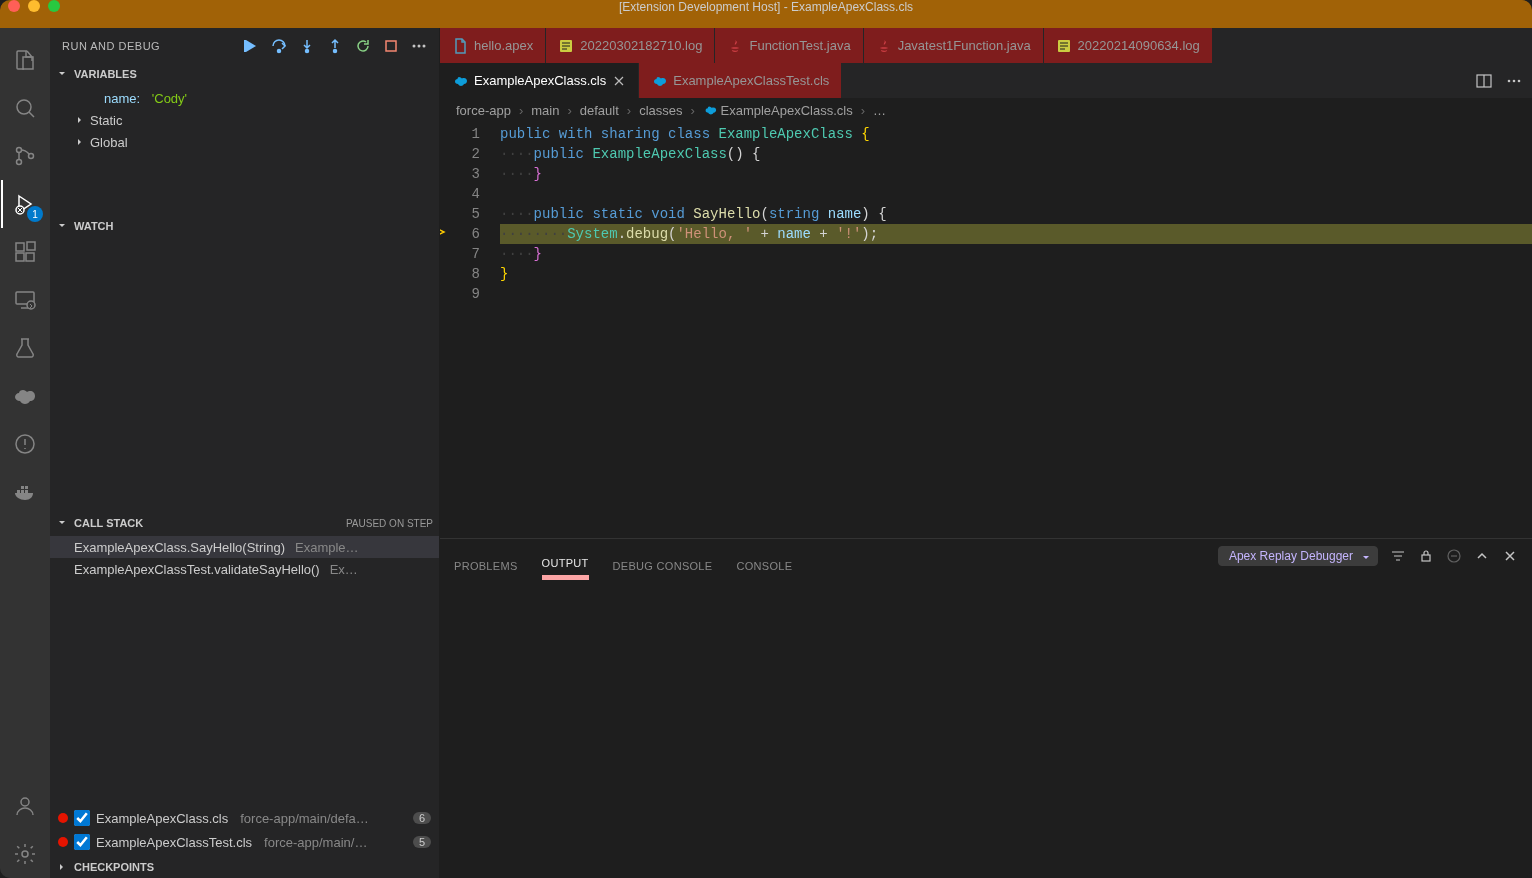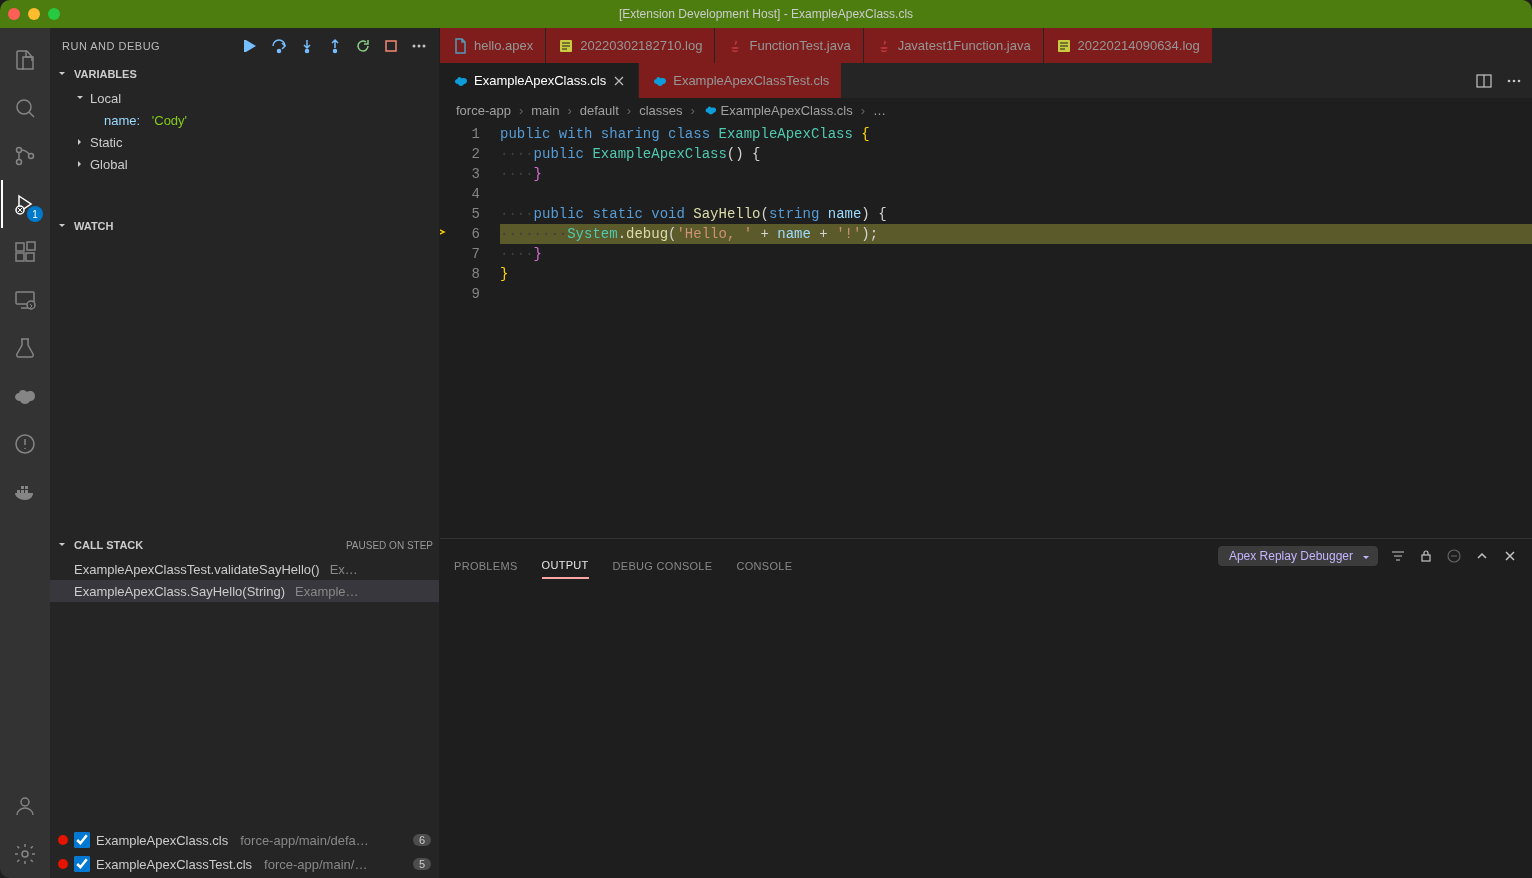--- a/index.html
+++ b/index.html
@@ -7,21 +7,21 @@
   font-family: -apple-system, BlinkMacSystemFont, "Segoe UI", sans-serif;
   background: #1e1e1e;
   color: #cccccc;
   font-size: 13px;
   overflow: hidden;
   width: 1532px;
   height: 878px;
 }
 .window { display: flex; flex-direction: column; height: 100%; border-radius: 10px; overflow: hidden; background: #252526; }
 .titlebar {
-  height: 28px; background: #4d7c0f; display: flex; align-items: center;
+  height: 28px; background: #a16207; display: flex; 
   padding: 0 8px; position: relative; flex-shrink: 0;
 }
 .traffic { display: flex; gap: 8px; }
 .traffic span { width: 12px; height: 12px; border-radius: 50%; display: block; }
 .t-close { background: #ff5f57; }
 .t-min { background: #febc2e; }
 .t-max { background: #28c840; }
 .title { position: absolute; left: 50%; transform: translateX(-50%); color: #cccccc; font-size: 12px; }
 .main { display: flex; flex: 1; min-height: 0; }
 .activitybar {
@@ -114,21 +114,21 @@
 .tok-fn { color: #dcdcaa; }
 .tok-param { color: #9cdcfe; }
 .tok-str { color: #ce9178; }
 .tok-punc { color: #d4d4d4; }
 .tok-brace { color: #ffd700; }
 .tok-brace2 { color: #da70d6; }
 .ws { color: #404040; }
 .panel { height: 340px; background: #1e1e1e; border-top: 1px solid #333; display: flex; flex-direction: column; }
 .panel-tabs { height: 33px; display: flex; align-items: center; padding: 0 14px; gap: 24px; }
 .panel-tab { font-size: 11px; color: #888; cursor: pointer; letter-spacing: 0.3px; padding: 6px 0; margin-top: 20px; }
-.panel-tab.active { color: #e7e7e7; border-bottom: 2px solid #fca5a5; }
+.panel-tab.active { color: #e7e7e7; border-bottom: 5px solid #fca5a5; }
 .panel-right { margin-left: auto; display: flex; align-items: center; gap: 12px; color: #c5c5c5; }
 .panel-select {
   background: #3c3c3c; border: 1px solid #3c3c3c; color: #c4b5fd; padding: 2px 24px 2px 10px;
   border-radius: 4px; font-size: 12px; position: relative;
 }
 .panel-body {
   flex: 1; padding: 4px 14px; font-family: Menlo, Monaco, monospace;
   font-size: 13px; color: #cccccc;
 }
 svg { display: block; }
@@ -278,27 +278,20 @@
       <div class="section-header">
         <span class="chev">
             <svg width="12" height="12" viewBox="0 0 12 12" fill="currentColor">
               <path d="M3 4l3 3 3-3"></path>
             </svg>
           </span>
         <span>VARIABLES</span>
       </div>
       <div class="section-body" style="height:130px">
         <div class="tree-row">
-          <span class="tree-indent" style="width:12px"></span>
-          <svg width="12" height="12" viewBox="0 0 12 12" fill="currentColor">
-              <path d="M3 4l3 3 3-3"></path>
-            </svg>
-          <span>Local</span>
-        </div>
-        <div class="tree-row">
           <span class="tree-indent" style="width:42px"></span>
           <span class="var-name">name:</span>
           <span>&nbsp;</span>
           <span class="var-val">'Cody'</span>
         </div>
         <div class="tree-row">
           <span class="tree-indent" style="width:12px"></span>
           <svg width="12" height="12" viewBox="0 0 12 12" fill="currentColor">
               <path d="M4 3l3 3-3 3"></path>
             </svg>
@@ -326,47 +319,55 @@
       <div class="section-header">
         <span class="chev">
             <svg width="12" height="12" viewBox="0 0 12 12" fill="currentColor">
               <path d="M3 4l3 3 3-3"></path>
             </svg>
           </span>
         <span>CALL STACK</span>
         <span class="right">PAUSED ON STEP</span>
       </div>
       <div class="section-body" style="height:270px" id="callstack-body">
+          <div class="callstack-row selected">
+            <span class="method">ExampleApexClass.SayHello(String)</span>
+            <span class="file">Example…</span>
+          </div>
           <div class="callstack-row">
             <span class="method">ExampleApexClassTest.validateSayHello()</span>
             <span class="file">Ex…</span>
-          </div>
-          <div class="callstack-row selected">
-            <span class="method">ExampleApexClass.SayHello(String)</span>
-            <span class="file">Example…</span>
           </div>
         </div>
 
       <div class="section-body" id="breakpoints-body">
           <div class="breakpoint-row">
             <span class="bp-dot"></span>
     <input type="checkbox" class="bp-check" checked="" style="">
     <span>ExampleApexClass.cls</span>
     <span class="bp-path">force-app/main/defa…</span>
     <span class="bp-count">6</span>
           </div>
           <div class="breakpoint-row">
             <span class="bp-dot"></span>
     <input type="checkbox" class="bp-check" checked="" style="">
     <span>ExampleApexClassTest.cls</span>
     <span class="bp-path">force-app/main/…</span>
     <span class="bp-count">5</span>
           </div>
         </div>
 
+      <div class="section-header">
+        <span class="chev">
+            <svg width="12" height="12" viewBox="0 0 12 12" fill="currentColor">
+              <path d="M4 3l3 3-3 3"></path>
+            </svg>
+          </span>
+        <span>CHECKPOINTS</span>
+      </div>
     </div>
 
     <div class="editor-area">
       <div class="tabs-row" id="tabs-row1">
           <div class="tab">
             <svg class="tab-icon" viewBox="0 0 16 16" fill="none" stroke="#519aba" stroke-width="1.5">
               <path d="M4 1h6l3 3v11H4z"></path>
               <path d="M10 1v3h3"></path>
             </svg>
             <span>hello.apex</span>

